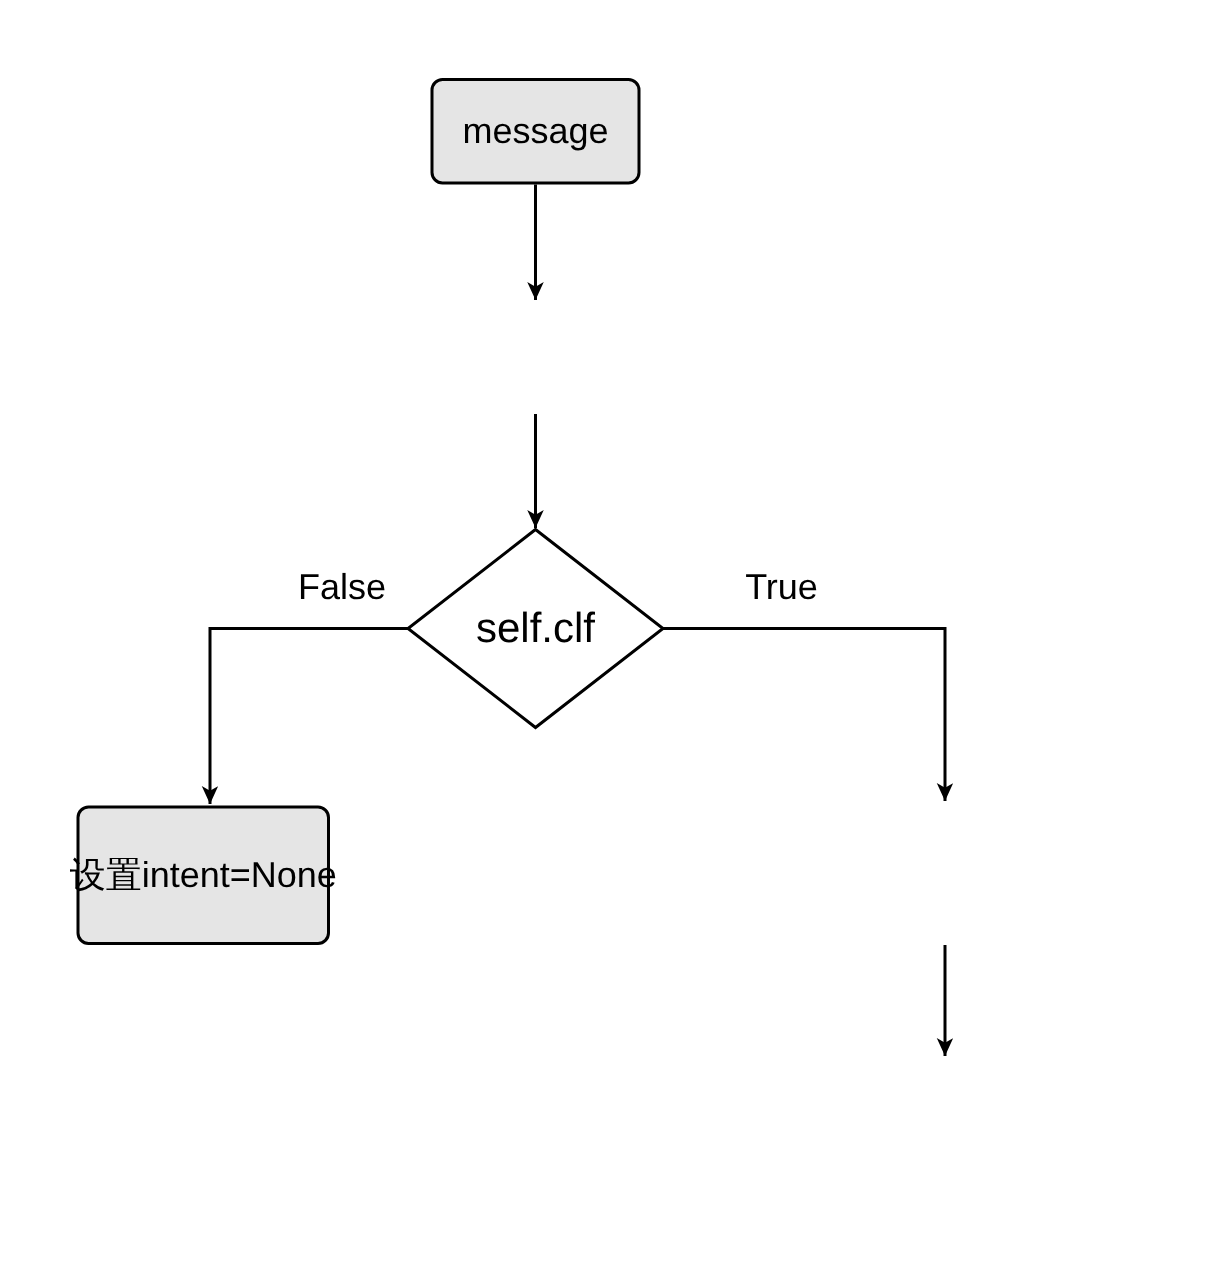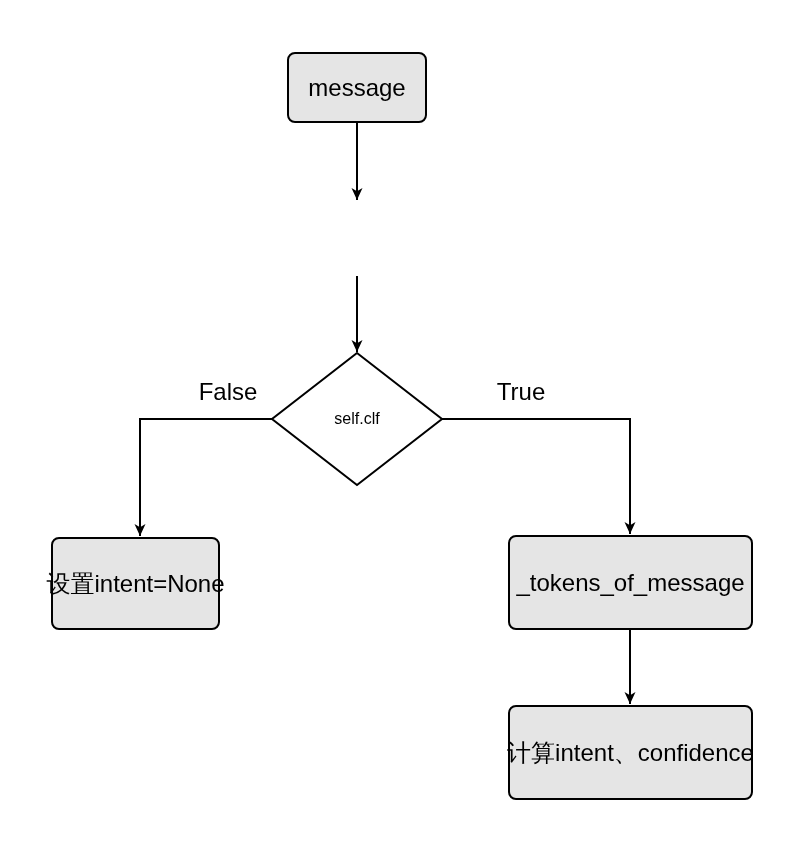--- a/index.html
+++ b/index.html
@@ -41,21 +41,21 @@
   .node-message  { left: 287px; top: 52px;  width: 140px; height: 71px; }
   .node-process  { left: 287px; top: 201px; width: 140px; height: 75px; }
   .node-set      { left: 51px;  top: 537px; width: 169px; height: 93px; }
   .node-tokens   { left: 508px; top: 535px; width: 245px; height: 95px; }
   .node-compute  { left: 508px; top: 705px; width: 245px; height: 95px; }
   .diamond-label {
     position: absolute;
     left: 357px;
     top: 419px;
     transform: translate(-50%, -50%);
-    font-size: 16px;
+    font-size: 28px;
     white-space: nowrap;
   }
   .edge-label {
     position: absolute;
     transform: translateX(-50%);
     font-size: 24px;
     line-height: 1.1;
     white-space: nowrap;
     background: #ffffff;
     padding: 0 2px;
@@ -96,21 +96,15 @@
   <div class="diamond-label">self.clf</div>
 
   <div class="edge-label edge-label-false">False</div>
 
   <div class="edge-label edge-label-true">True</div>
 
   <div class="node node-set">
     <span>设置intent=None</span>
   </div>
 
-  <div class="node node-tokens">
-    <span>_tokens_of_message</span>
-  </div>
 
-  <div class="node node-compute">
-    <span>计算intent、confidence</span>
-  </div>
 
 </div>
 
 </body></html>

